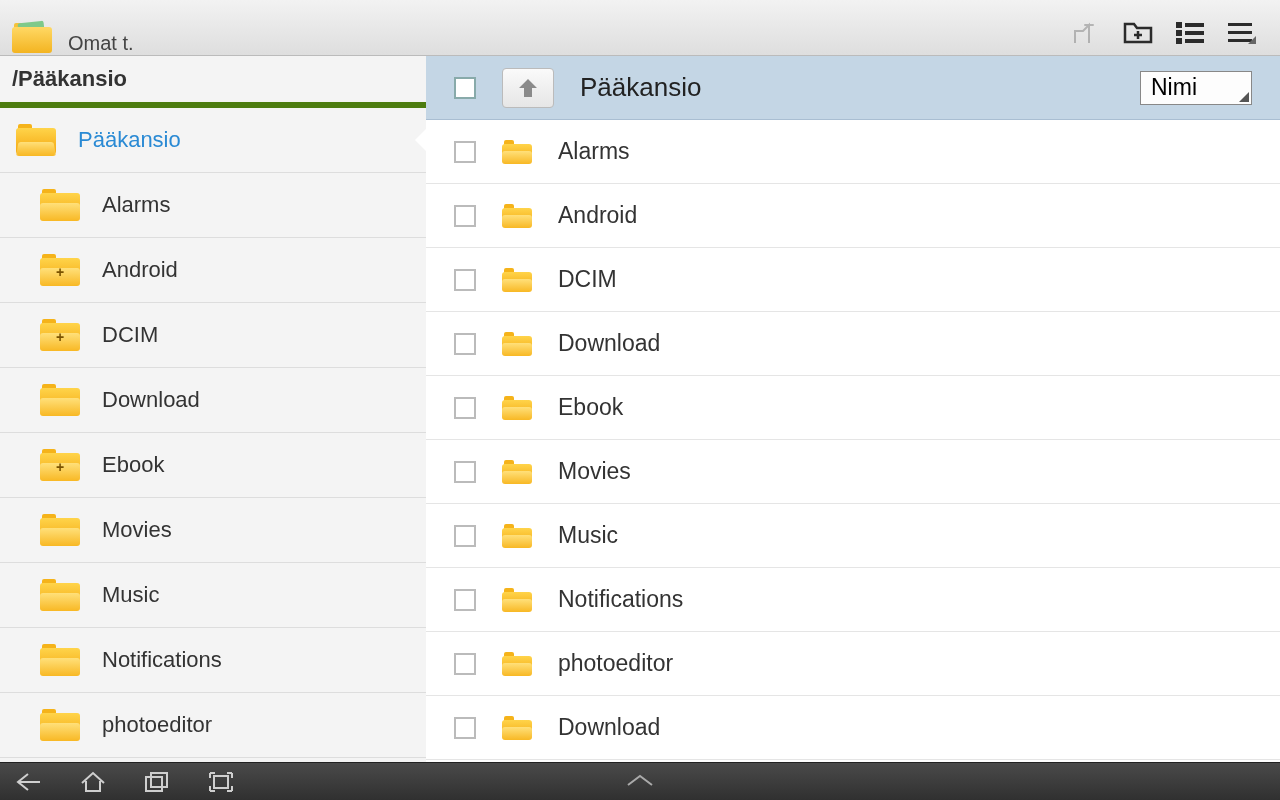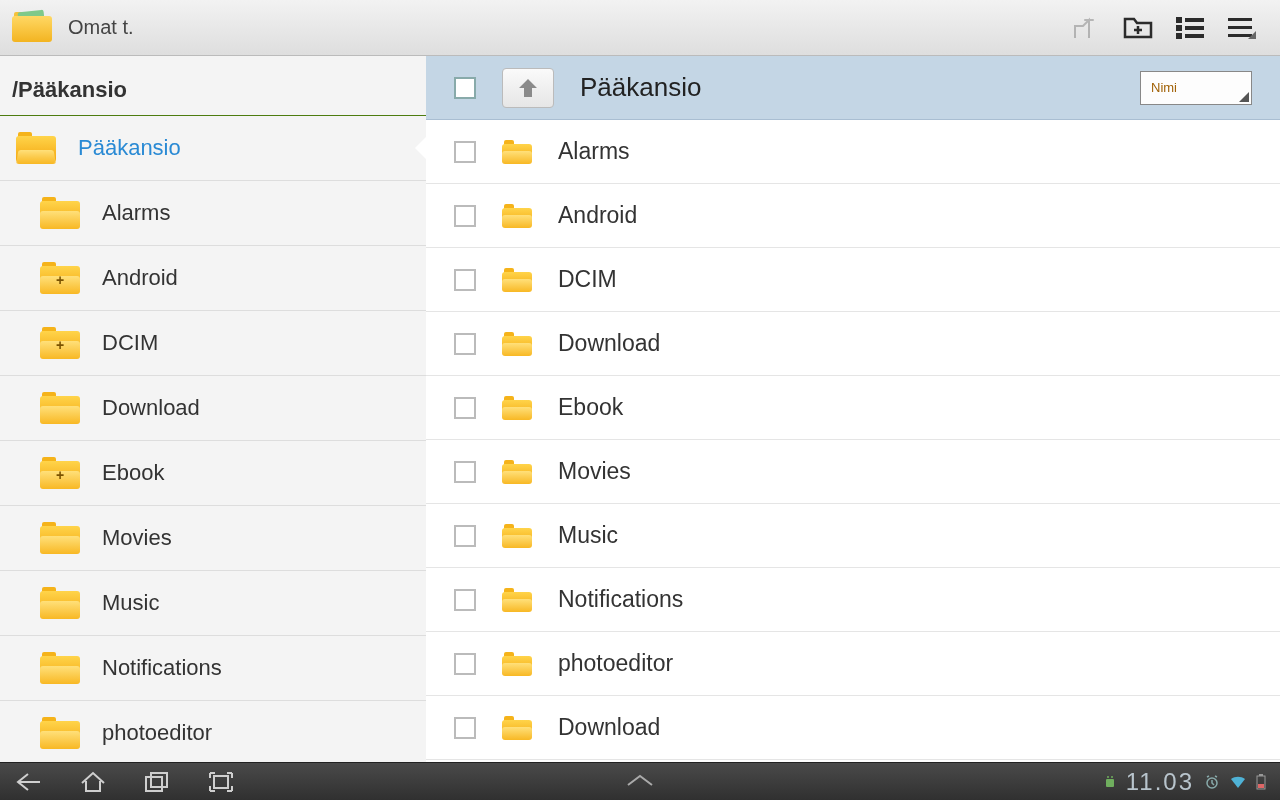--- a/index.html
+++ b/index.html
@@ -1,27 +1,27 @@
 <!DOCTYPE html>
 <html><head>
 <meta charset="utf-8">
 <style>
   *{box-sizing:border-box;margin:0;padding:0;font-family:Arial,Helvetica,sans-serif;}
   html,body{width:1280px;height:800px;overflow:hidden;background:#fff;}
-  .topbar{height:56px;background:linear-gradient(#f2f2f2,#dedede);border-bottom:1px solid #bbb;display:flex;align-items:center;padding:0 12px;}
+  .topbar{height:56px;background:linear-gradient(#f2f2f2,#dedede);border-bottom:1px solid #bbb;display:flex;align-items:flex-end;padding:0 12px;}
   .topbar .title{font-size:20px;color:#444;margin-left:16px;flex:1;}
   .topbar-icons{display:flex;gap:8px;margin-right:4px;}
   .ticon{width:44px;height:44px;display:flex;align-items:center;justify-content:center;position:relative;color:#444;}
   .app-folder{width:40px;height:32px;position:relative;}
   .app-folder .tab{position:absolute;left:2px;top:0;width:14px;height:6px;background:#f5c23a;border-radius:2px 2px 0 0;}
   .app-folder .body{position:absolute;left:0;top:4px;width:40px;height:26px;background:linear-gradient(#ffd864,#f3b421);border-radius:3px;}
   .app-folder .paper{position:absolute;left:6px;top:-1px;width:26px;height:10px;background:#7fc98a;border-radius:2px;transform:rotate(-6deg);}
   .content{display:flex;height:706px;}
   .sidebar{width:426px;height:100%;background:#f4f4f4;position:relative;}
-  .sidebar-path{height:52px;border-bottom:1px solid #4d7c0f;display:flex;align-items:center;padding:0 12px;font-size:22px;font-weight:bold;color:#333;margin-top:8px;}
+  .sidebar-path{height:52px;border-bottom:6px solid #4d7c0f;display:flex;align-items:center;padding:0 12px;font-size:22px;font-weight:bold;color:#333;}
   .tree{height:654px;overflow:hidden;}
   .tree-row{height:65px;border-bottom:1px solid #ddd;display:flex;align-items:center;padding-left:16px;gap:22px;font-size:22px;color:#333;position:relative;cursor:pointer;}
   .tree-row.child{padding-left:40px;}
   .tree-row.sel{color:#2a8ad4;}
   .tree-row.sel::after{content:"";position:absolute;right:-1px;top:50%;transform:translateY(-50%);width:0;height:0;border-top:12px solid transparent;border-bottom:12px solid transparent;border-right:12px solid #fff;}
   .folder{width:40px;height:32px;position:relative;flex-shrink:0;}
   .folder .tab{position:absolute;left:2px;top:0;width:14px;height:6px;background:#f5b31a;border-radius:2px 2px 0 0;}
   .folder .body{position:absolute;left:0;top:4px;width:40px;height:26px;background:linear-gradient(#ffd44a,#f3a60f);border-radius:3px;}
   .folder .front{position:absolute;left:0;bottom:0;width:40px;height:18px;background:linear-gradient(#ffe07a,#f8b824);border-radius:3px;}
   .folder.open .front{transform:perspective(60px) rotateX(28deg);transform-origin:bottom;}
@@ -32,21 +32,21 @@
   .folder.sm .front{width:30px;height:13px;}
   .main{flex:1;height:100%;background:#fff;position:relative;}
   .main-list{height:100%;overflow:hidden;}
   .mrow{height:64px;border-bottom:1px solid #e5e5e5;display:flex;align-items:center;padding:0 28px;gap:26px;}
   .mrow.header{background:#c4d6e5;border-bottom:1px solid #a9bed2;height:64px;}
   .chk{width:22px;height:22px;border:2px solid #bbb;background:#fff;flex-shrink:0;}
   .mrow.header .chk{border-color:#8aa;}
   .upbtn{width:52px;height:40px;background:linear-gradient(#fafafa,#e6e6e6);border:1px solid #bbb;border-radius:4px;display:flex;align-items:center;justify-content:center;flex-shrink:0;}
   .mname{font-size:23px;color:#333;flex:1;}
   .mrow.header .mname{font-size:26px;color:#222;}
-  .sortbtn{width:112px;height:34px;background:#fdfdfd;border:1px solid #888;font-size:13px;display:flex;align-items:center;padding:0 10px;position:relative;color:#a16207;}
+  .sortbtn{width:112px;height:34px;background:#fdfdfd;border:1px solid #888;font-size:23px;display:flex;align-items:center;padding:0 10px;position:relative;color:#000000;}
   .sortbtn .tri{position:absolute;right:2px;bottom:2px;width:0;height:0;border-left:10px solid transparent;border-bottom:10px solid #555;}
   .navbar{height:38px;background:linear-gradient(#4a4a4a,#303030);border-top:1px solid #222;display:flex;align-items:center;padding:0 14px;color:#cfcfcf;gap:34px;position:relative;}
   .nicon{width:30px;height:30px;display:flex;align-items:center;justify-content:center;}
   .nicon svg{stroke:#cfcfcf;}
   .clock{position:absolute;right:14px;top:0;height:38px;display:flex;align-items:center;gap:10px;font-size:24px;color:#b8c4cc;letter-spacing:2px;}
   .navup{position:absolute;left:50%;top:10px;transform:translateX(-50%);}
 </style>
 </head>
 <body>
 
@@ -312,33 +312,13 @@
     <svg width="26" height="22" viewBox="0 0 26 22" fill="none" stroke-width="2">
         <rect x="6" y="5" width="14" height="12"></rect>
         <path d="M2 2h5M2 2v5M24 2h-5M24 2v5M2 20h5M2 20v-5M24 20h-5M24 20v-5"></path>
       </svg>
   </div>
   <div class="navup">
     <svg width="28" height="14" viewBox="0 0 28 14" fill="none" stroke="#aaa" stroke-width="2">
         <path d="M2 12L14 3l12 9"></path>
       </svg>
   </div>
-  <div class="clock">
-    <svg width="12" height="14" viewBox="0 0 12 14" fill="#6fae5e">
-        <rect x="2" y="4" width="8" height="8" rx="1"></rect>
-        <circle cx="4" cy="2" r="1"></circle>
-        <circle cx="8" cy="2" r="1"></circle>
-      </svg>
-    <span>11.03</span>
-    <svg width="16" height="16" viewBox="0 0 16 16" fill="none" stroke="#8aa" stroke-width="1.5">
-        <circle cx="8" cy="9" r="5"></circle>
-        <path d="M8 6v3l2 2M3 3l2-1M13 3l-2-1"></path>
-      </svg>
-    <svg width="16" height="14" viewBox="0 0 16 14" fill="#4fb2d6">
-        <path d="M8 13L1 4c4-3 10-3 14 0z"></path>
-      </svg>
-    <svg width="10" height="16" viewBox="0 0 10 16">
-        <rect x="1" y="2" width="8" height="13" fill="none" stroke="#999"></rect>
-        <rect x="3" y="0" width="4" height="2" fill="#999"></rect>
-        <rect x="2" y="10" width="6" height="4" fill="#d66"></rect>
-      </svg>
-  </div>
 </div>
 
 </body></html>

